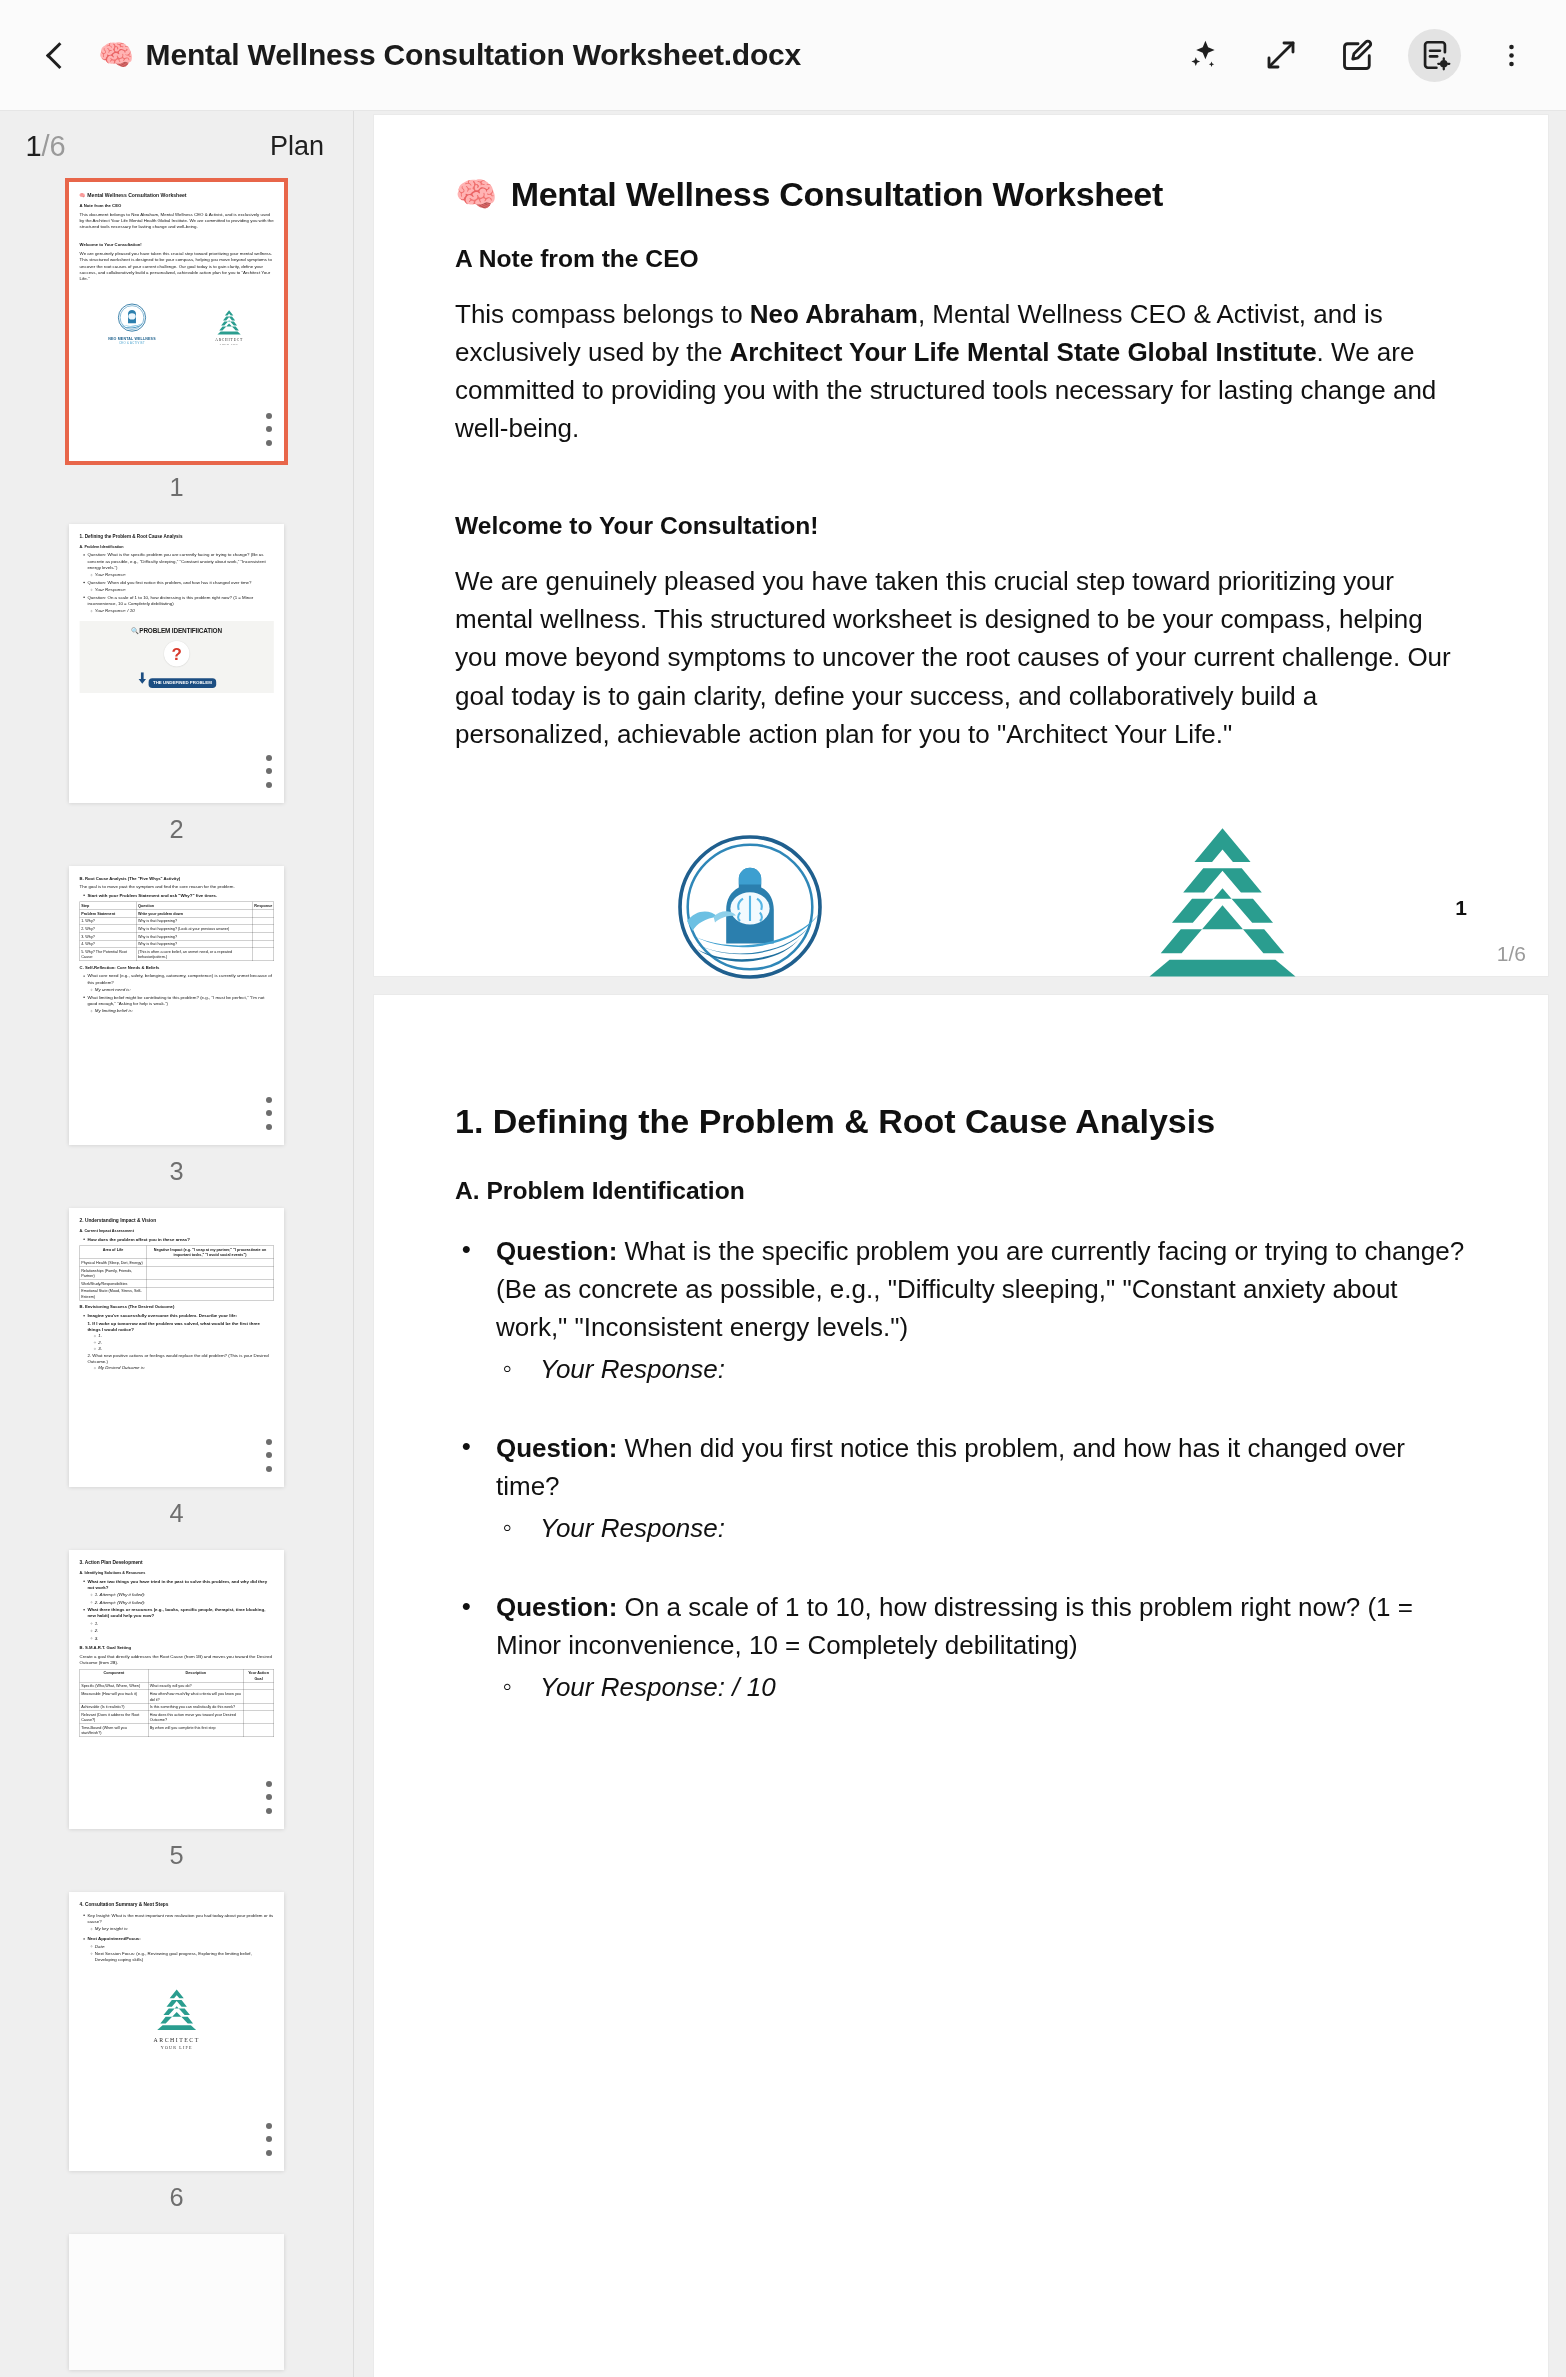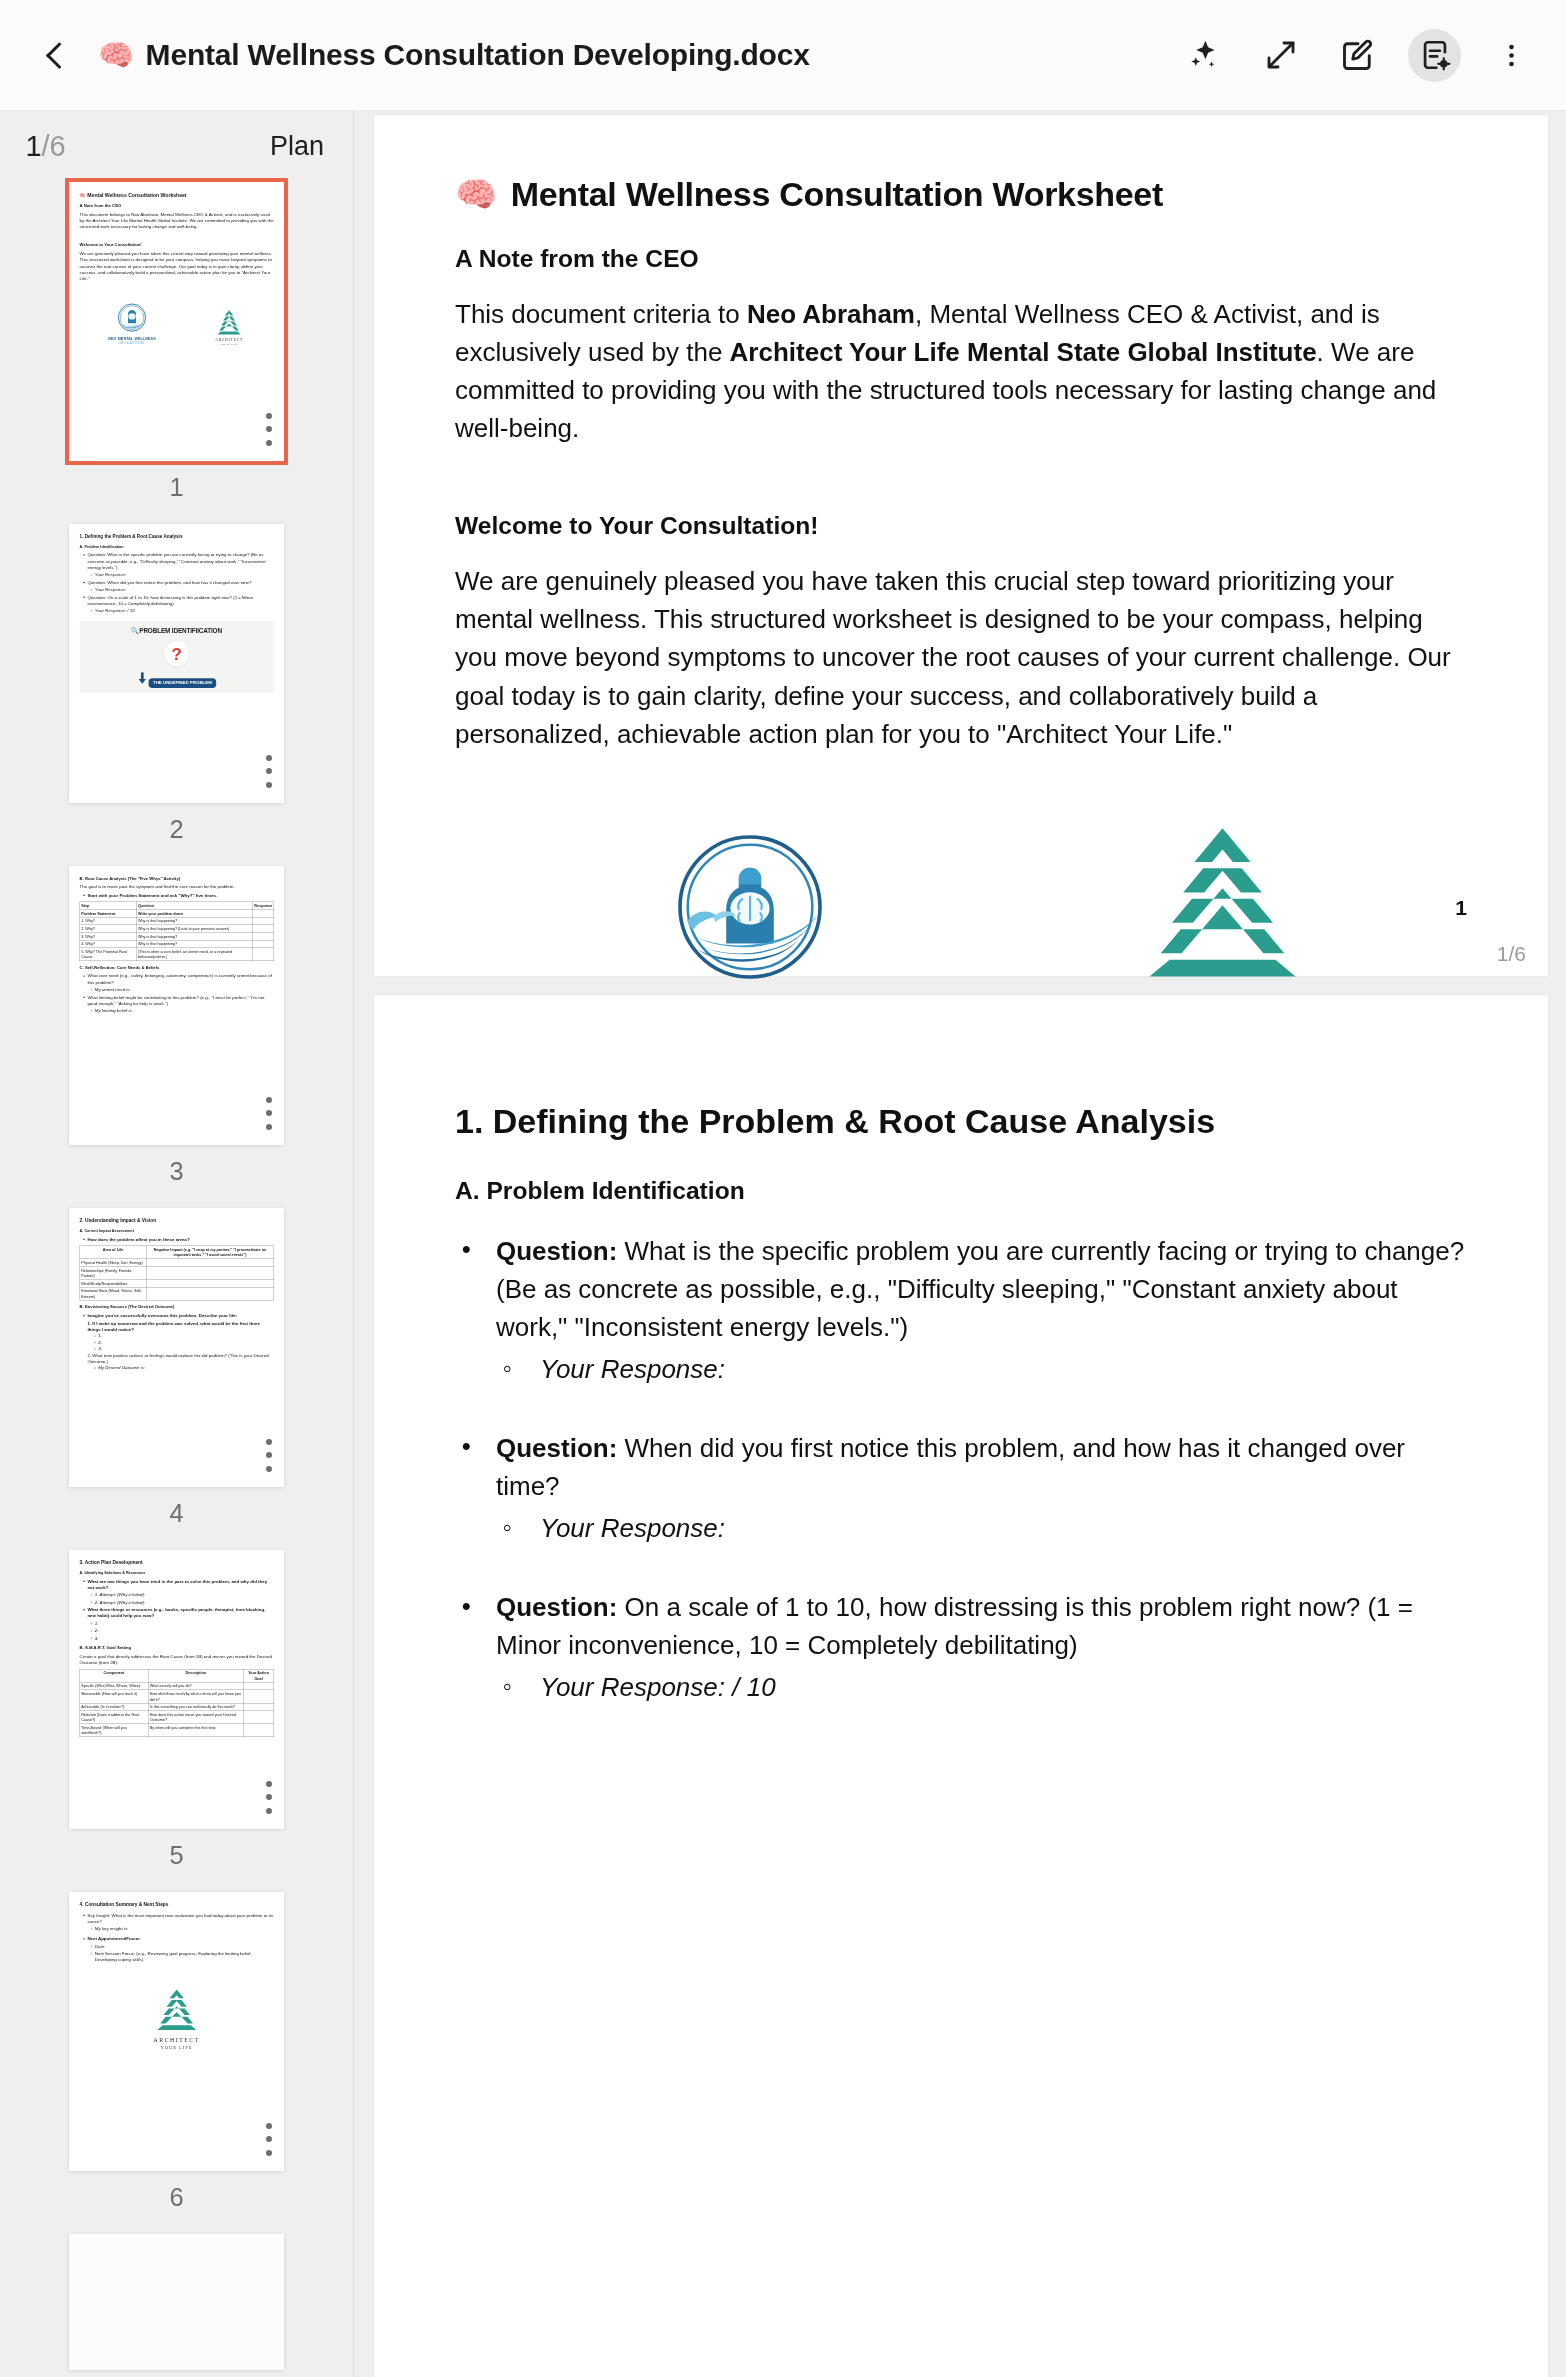--- a/index.html
+++ b/index.html
@@ -192,21 +192,21 @@
 <body>
 
 <div class="topbar">
   <div class="back-btn">
     <div class="chev"></div>
   </div>
 
   <div class="title-block">
     <div class="title-row">
       <span class="brain-emoji">🧠</span>
-      <span class="doc-title">Mental Wellness Consultation Developing.docx</span>
+      <span class="doc-title">Mental Wellness Consultation Worksheet.docx</span>
     </div>
   </div>
 
   <div class="actions">
     <div class="icon-btn">
       <svg width="34" height="34" viewBox="0 0 24 24" fill="#1f1f1f">
         <path d="M13 2l1.9 4.6L19.5 8.5 14.9 10.4 13 15l-1.9-4.6L6.5 8.5l4.6-1.9z"></path>
         <path d="M6.2 13.5l.9 2.2 2.2.9-2.2.9-.9 2.2-.9-2.2-2.2-.9 2.2-.9z"></path>
         <path d="M17.3 16.6l.55 1.35 1.35.55-1.35.55-.55 1.35-.55-1.35-1.35-.55 1.35-.55z"></path>
       </svg>
@@ -567,21 +567,21 @@
 
   <div class="page p1">
     <div class="page-body">
       <h1 class="d-title">
         <span>🧠</span>
         <span>Mental Wellness Consultation Worksheet</span>
       </h1>
 
       <h2 class="d-h2">A Note from the CEO</h2>
 
-      <p class="d-p"><span>This document criteria to </span><b>Neo Abraham</b><span>, Mental Wellness CEO &amp; Activist, and is exclusively used by the </span><b>Architect Your Life Mental State Global Institute</b><span>. We are committed to providing you with the structured tools necessary for lasting change and well-being.</span></p>
+      <p class="d-p"><span>This compass belongs to </span><b>Neo Abraham</b><span>, Mental Wellness CEO &amp; Activist, and is exclusively used by the </span><b>Architect Your Life Mental State Global Institute</b><span>. We are committed to providing you with the structured tools necessary for lasting change and well-being.</span></p>
 
       <div class="d-gap"></div>
 
       <h2 class="d-h2">Welcome to Your Consultation!</h2>
       <p class="d-p">We are genuinely pleased you have taken this crucial step toward prioritizing your mental wellness. This structured worksheet is designed to be your compass, helping you move beyond symptoms to uncover the root causes of your current challenge. Our goal today is to gain clarity, define your success, and collaboratively build a personalized, achievable action plan for you to "Architect Your Life."</p>
 
       <div class="logos">
 
         <div class="logo-neo">
           <svg width="168" height="168" viewBox="0 0 120 120">

